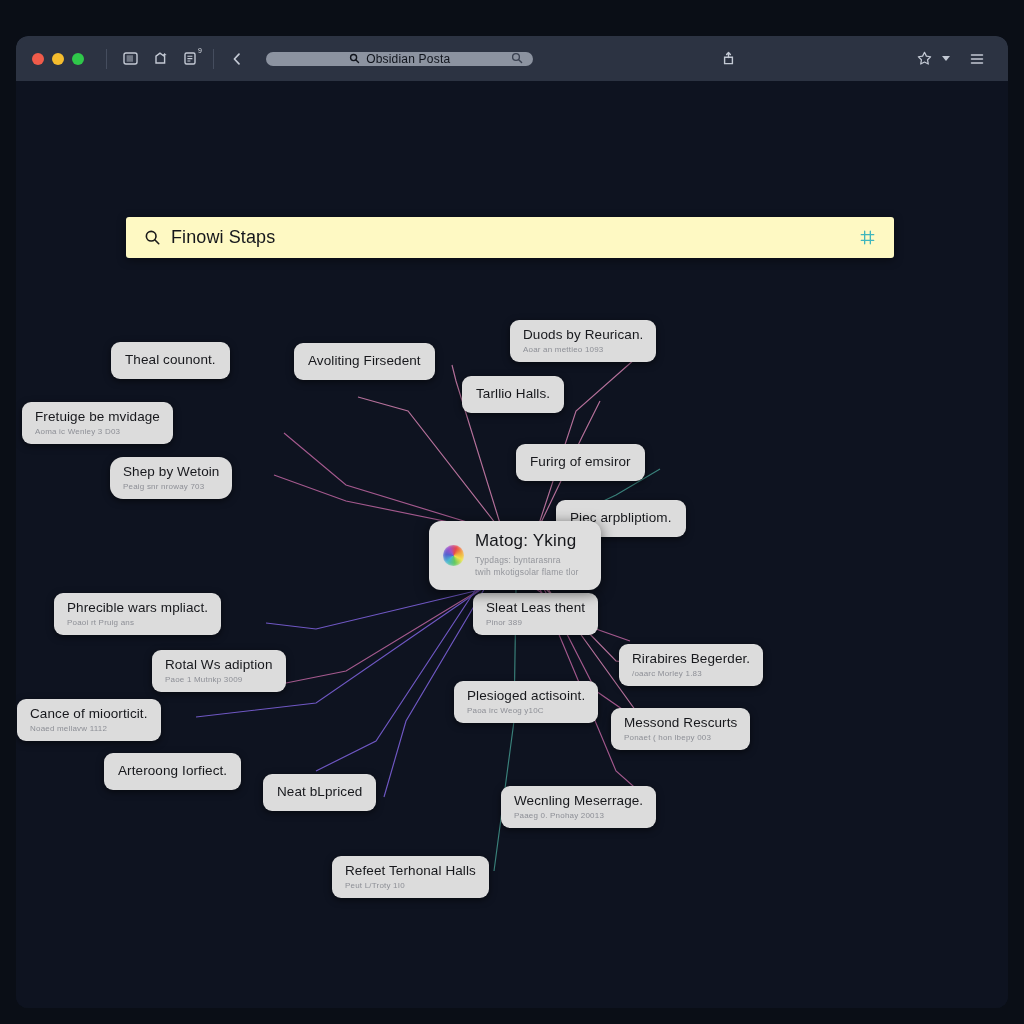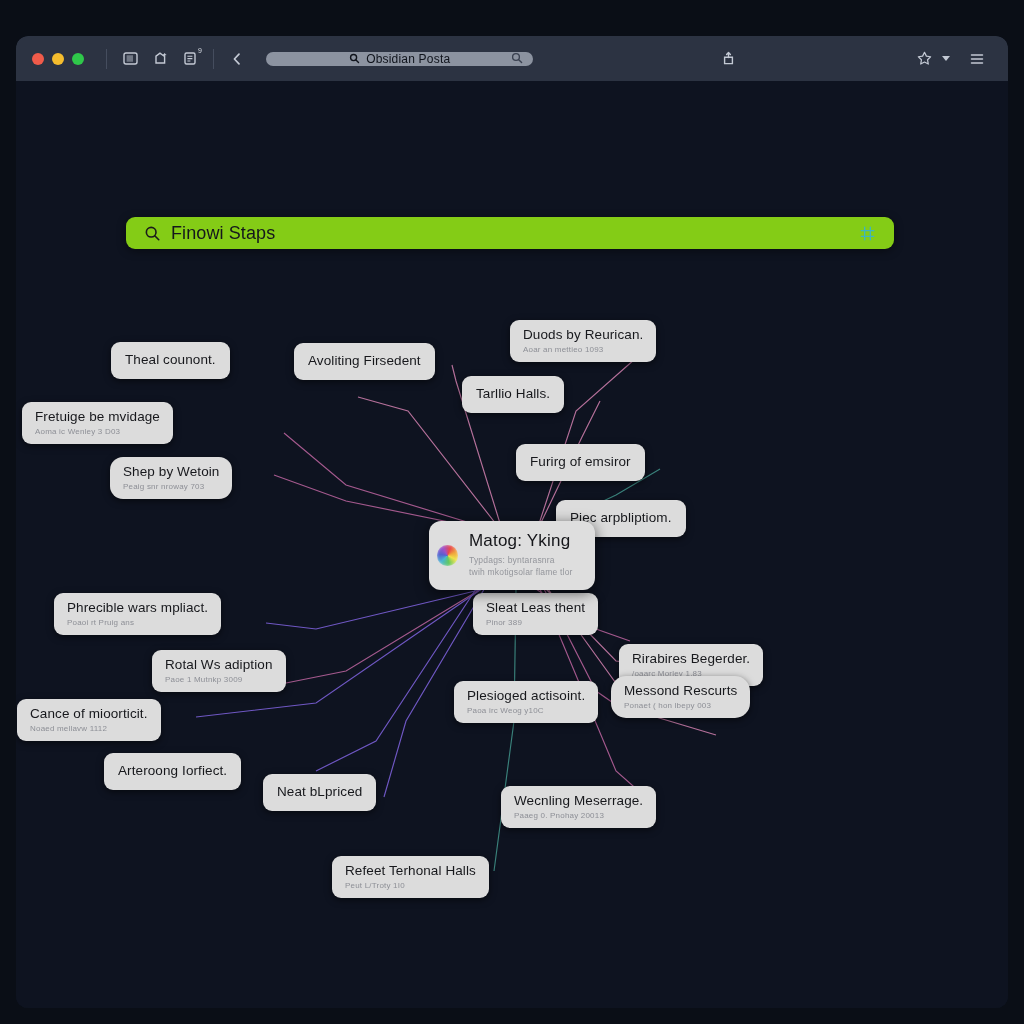--- a/index.html
+++ b/index.html
@@ -133,23 +133,23 @@
     height: 927px;
     background: #0e1320;
   }
 
   
   .searchbar {
     position: absolute;
     left: 110px;
     top: 136px;
     width: 768px;
-    height: 32px;
-    background: #84cc16;
-    border-radius: 9px;
+    height: 41px;
+    background: #fef9c3;
+    border-radius: 3px;
     display: flex;
     align-items: center;
     padding: 0 18px;
     box-shadow: 0 2px 10px rgba(0,0,0,.45);
   }
   .search-ico { color: #1b1b1b; display: flex; align-items: center; }
   .search-text {
     margin-left: 10px;
     font-size: 18px;
     color: #15171c;
@@ -197,21 +197,21 @@
   
   .node-center {
     position: absolute;
     left: 413px;
     top: 440px;
     display: flex;
     align-items: center;
     gap: 11px;
     background: #dedede;
     border-radius: 12px;
-    padding: 11px 22px 12px 8px;
+    padding: 11px 22px 12px 14px;
     box-shadow: 0 3px 14px rgba(0,0,0,.6);
   }
   .prism {
     width: 21px;
     height: 21px;
     border-radius: 50%;
     flex: 0 0 auto;
     background:
       conic-gradient(from 20deg,
         #e8484a 0deg, #f0a23c 48deg, #efe14a 96deg,
@@ -421,21 +421,21 @@
       <div class="node" style="left:136px; top:569px;">
         <div class="title">Rotal Ws adiption</div>
         <div class="sub">Paoe 1 Mutnkp 3009</div>
       </div>
 
       <div class="node" style="left:438px; top:600px;">
         <div class="title">Plesioged actisoint.</div>
         <div class="sub">Paoa irc Weog y10C</div>
       </div>
 
-      <div class="node" style="left:595px; top:595px;border-radius:15px;">
+      <div class="node" style="left:595px; top:627px;">
         <div class="title">Messond Rescurts</div>
         <div class="sub">Ponaet ( hon lbepy 003</div>
       </div>
 
       <div class="node" style="left:1px;   top:618px;">
         <div class="title">Cance of mioorticit.</div>
         <div class="sub">Noaed mellavw 1112</div>
       </div>
 
       <div class="node no-sub" style="left:88px;  top:672px;">

